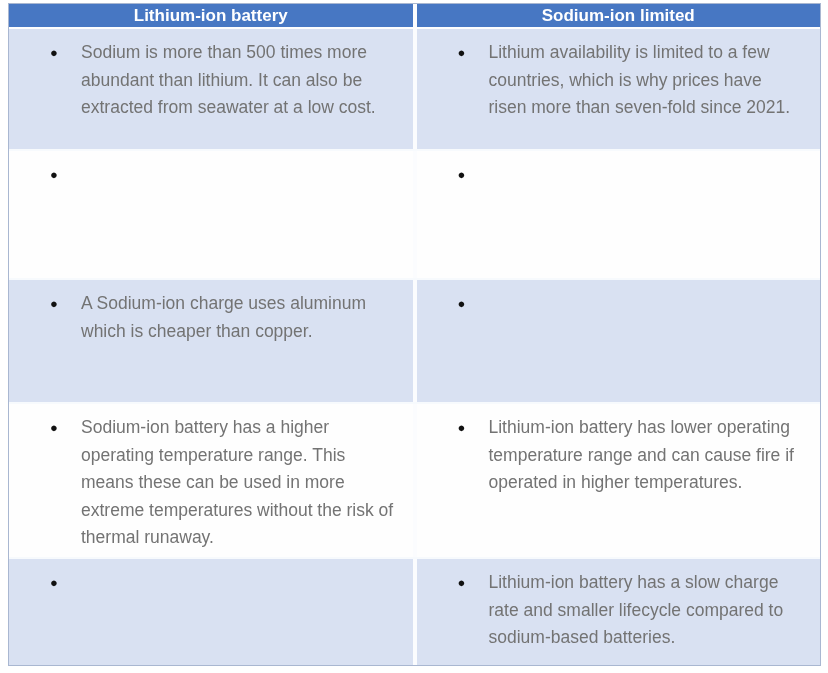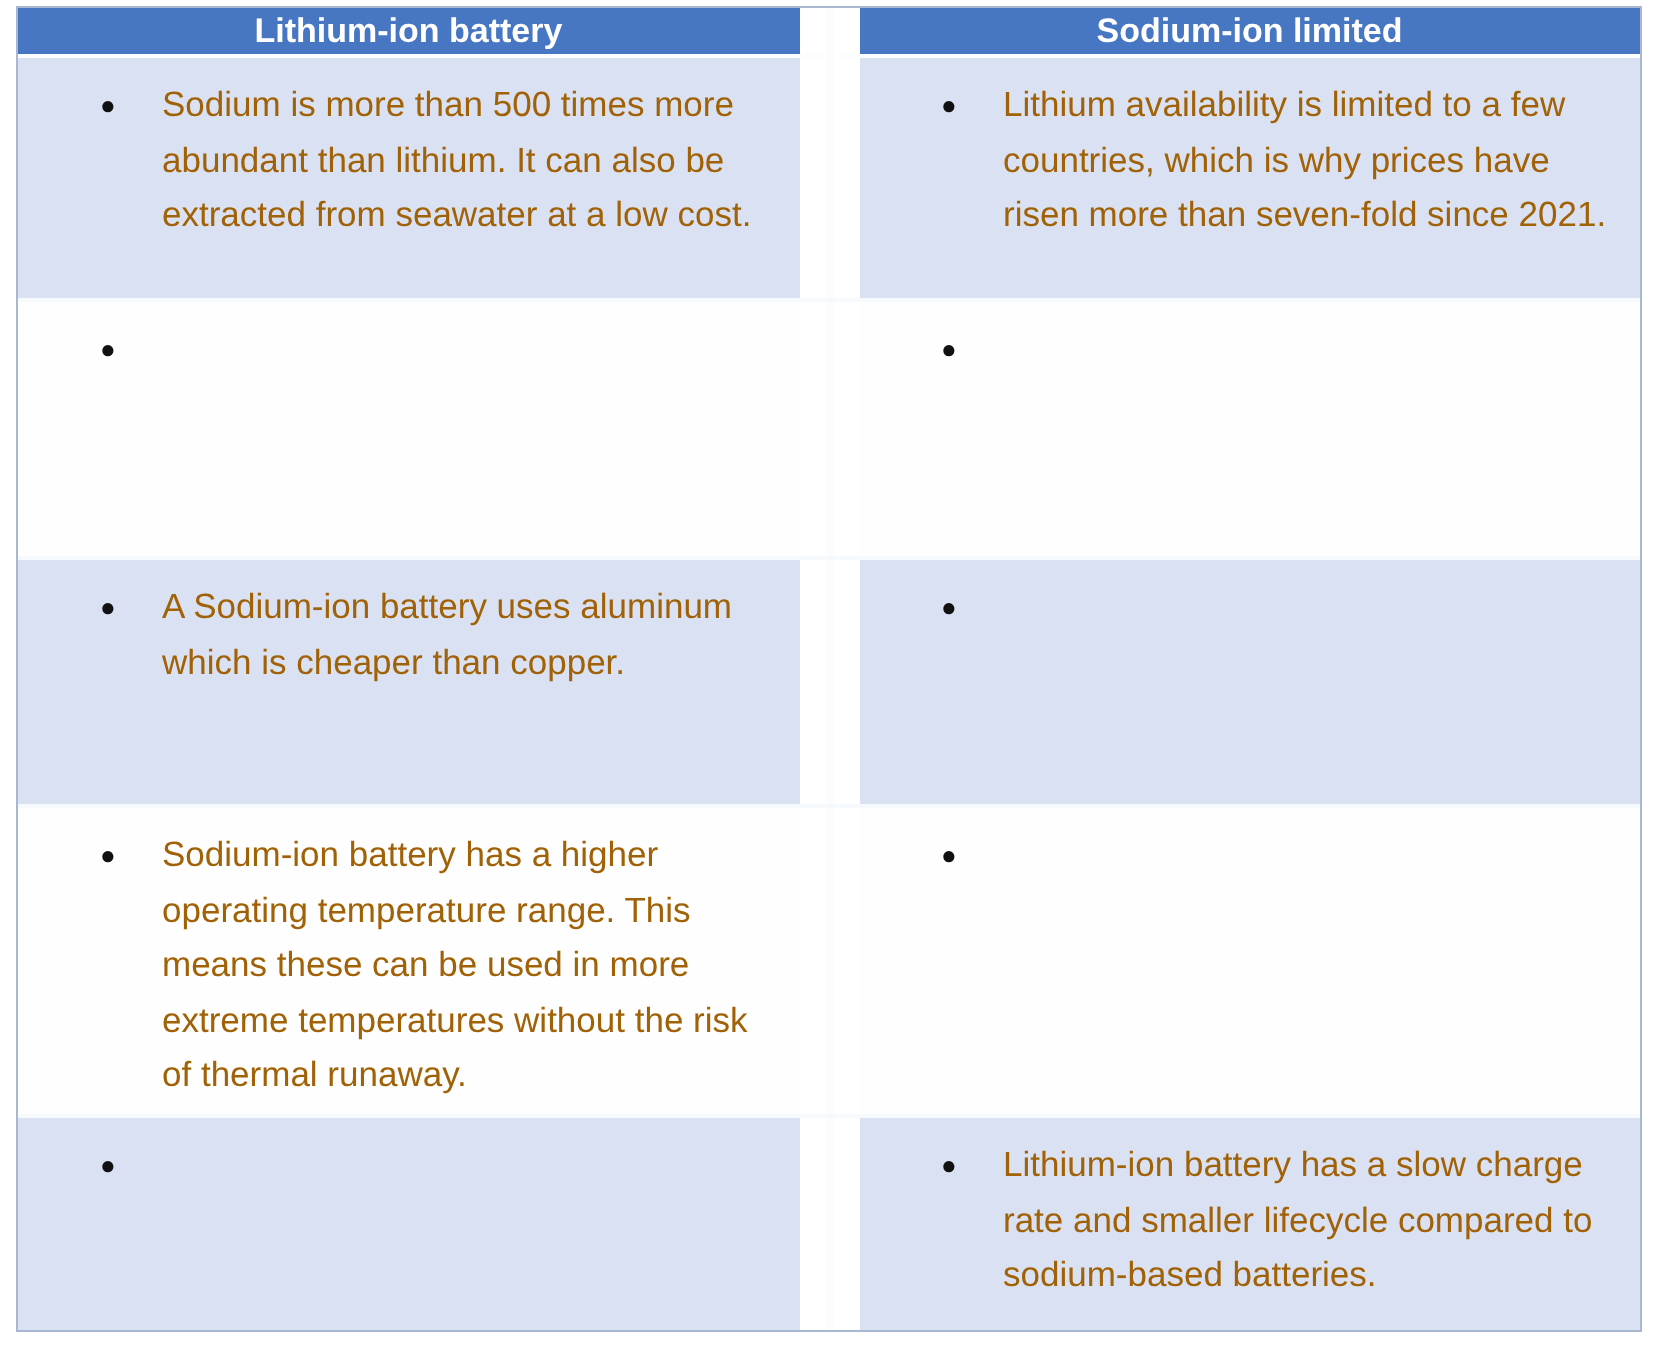--- a/index.html
+++ b/index.html
@@ -18,21 +18,20 @@
       position: absolute;
       left: 8px; top: 3px;
       width: 813px;
       border: 1px solid #a9b7d1;
       background: #ffffff;
     }
     .t-row {
       display: grid;
       grid-template-columns: 1fr 4px 1fr;
       border-bottom: 2px solid #f7fafd;
-      gap: 13px;
     }
     .t-row:last-child { border-bottom: none; }
     .t-header { height: 25px; border-bottom: 2px solid #fdfdfe; }
     .h-cell {
       background: #4777c3;
       color: #ffffff;
       font-weight: bold;
       font-size: 17px;
       line-height: 23px;
       text-align: center;
@@ -56,21 +55,21 @@
       padding-left: 41px;
       font-size: 13px;
       line-height: 27px;
       color: #111111;
     }
     .cell-text {
       flex: 1 1 auto;
       padding-right: 16px;
       font-size: 17.5px;
       line-height: 27.5px;
-      color: #a16207;
+      color: #737373;
       max-width: 330px;
     }
   </style>
 </head>
 <body>
 
 <div class="canvas">
   <div class="table">
 
     <div class="t-row t-header">
@@ -97,36 +96,37 @@
       </div>
       <div class="gap"></div>
       <div class="cell">
         <span class="bullet">●</span>
       </div>
     </div>
 
     <div class="t-row r3 alt">
       <div class="cell">
         <span class="bullet">●</span>
-        <span class="cell-text">A Sodium-ion battery uses aluminum which is cheaper than copper.</span>
+        <span class="cell-text">A Sodium-ion charge uses aluminum which is cheaper than copper.</span>
       </div>
       <div class="gap"></div>
       <div class="cell">
         <span class="bullet">●</span>
       </div>
     </div>
 
     <div class="t-row r4 plain">
       <div class="cell">
         <span class="bullet">●</span>
         <span class="cell-text">Sodium-ion battery has a higher operating temperature range. This means these can be used in more extreme temperatures without the risk of thermal runaway.</span>
       </div>
       <div class="gap"></div>
       <div class="cell">
         <span class="bullet">●</span>
+        <span class="cell-text">Lithium-ion battery has lower operating temperature range and can cause fire if operated in higher temperatures.</span>
       </div>
     </div>
 
     <div class="t-row r5 alt">
       <div class="cell">
         <span class="bullet">●</span>
       </div>
       <div class="gap"></div>
       <div class="cell">
         <span class="bullet">●</span>

